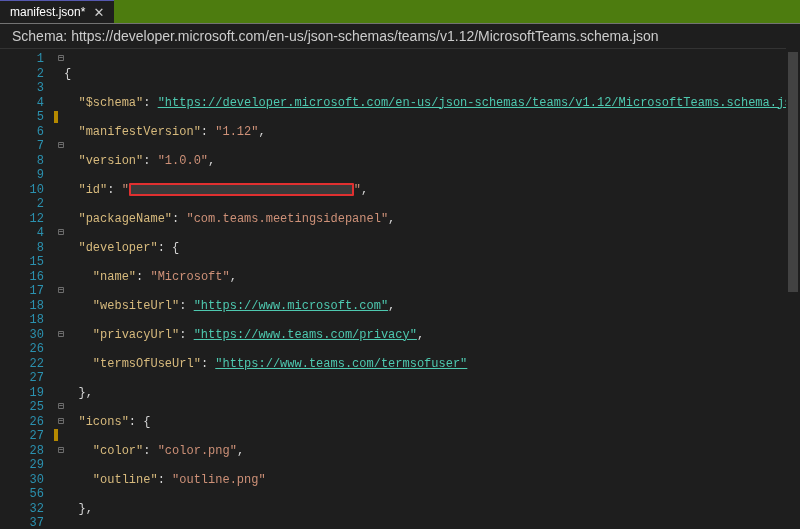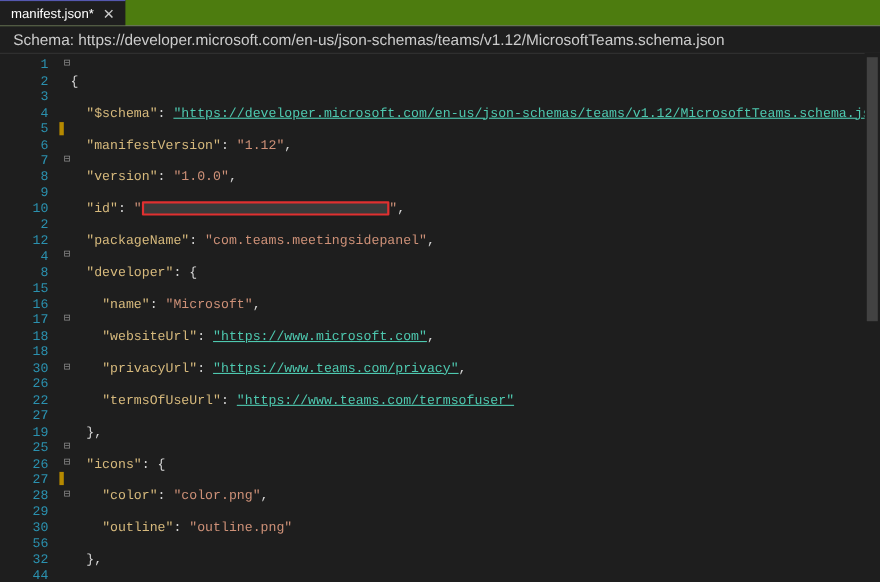--- a/index.html
+++ b/index.html
@@ -156,21 +156,21 @@
       <div class="ln">27</div>
       <div class="ln">19</div>
       <div class="ln">25</div>
       <div class="ln">26</div>
       <div class="ln">27</div>
       <div class="ln">28</div>
       <div class="ln">29</div>
       <div class="ln">30</div>
       <div class="ln">56</div>
       <div class="ln">32</div>
-      <div class="ln">44</div>
+      <div class="ln">37</div>
     </div>
   <div class="mark-col" id="marks">
       <div class="m"></div>
       <div class="m"></div>
       <div class="m"></div>
       <div class="m"></div>
       <div class="m warn"></div>
       <div class="m"></div>
       <div class="m"></div>
       <div class="m"></div>

